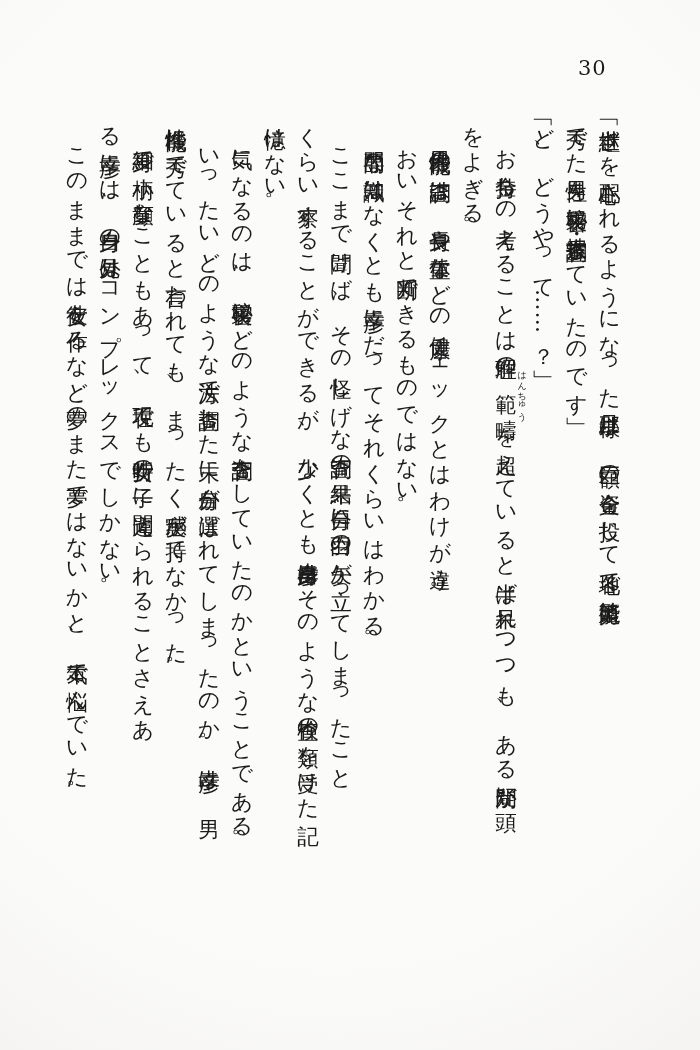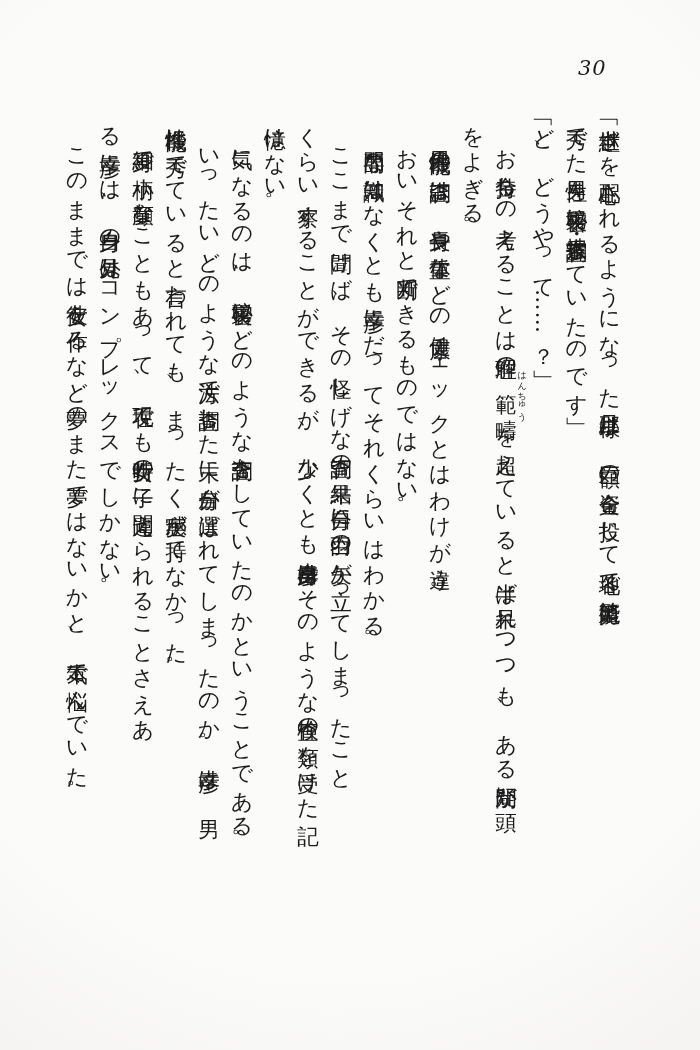--- a/index.html
+++ b/index.html
@@ -17,21 +17,20 @@
                 var(--paper-center, #fbfbfa) 55%,
                 #f3f2f0 82%,
                 var(--paper-edge, #e9e8e6) 100%);
     font-family: "DejaVu Serif", "Liberation Serif", serif;
   }
   .page-number {
     position: absolute;
     top: 56px;
     left: 578px;
     font-size: 21px;
-    font-style: italic;
     color: var(--ink, #1b1b1b);
     letter-spacing: 1px;
   }
   .text-block {
     position: absolute;
     top: 112px;
     right: 74px;
     height: 858px;
     writing-mode: vertical-rl;
     text-orientation: mixed;

